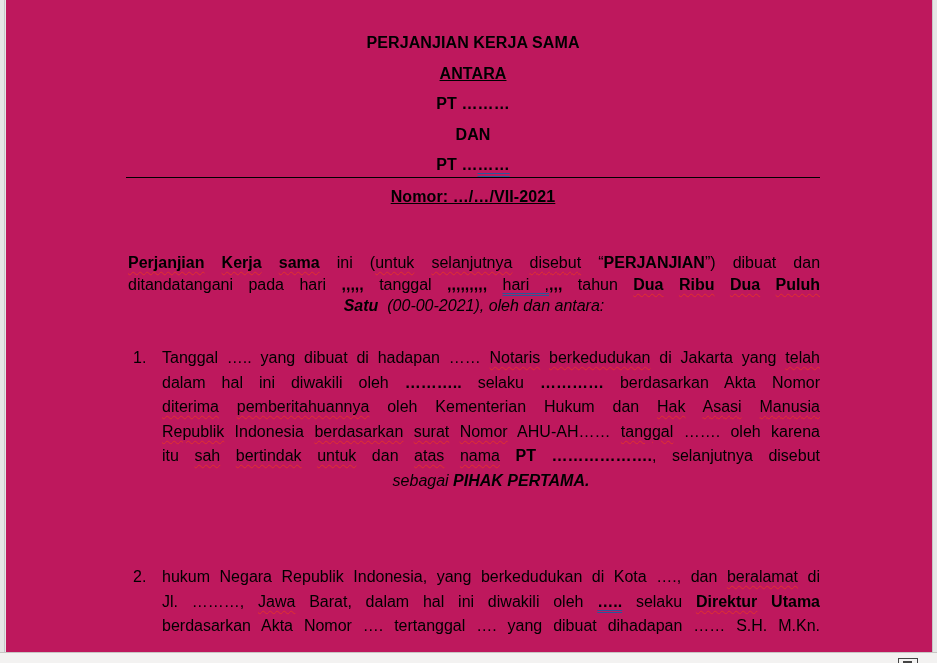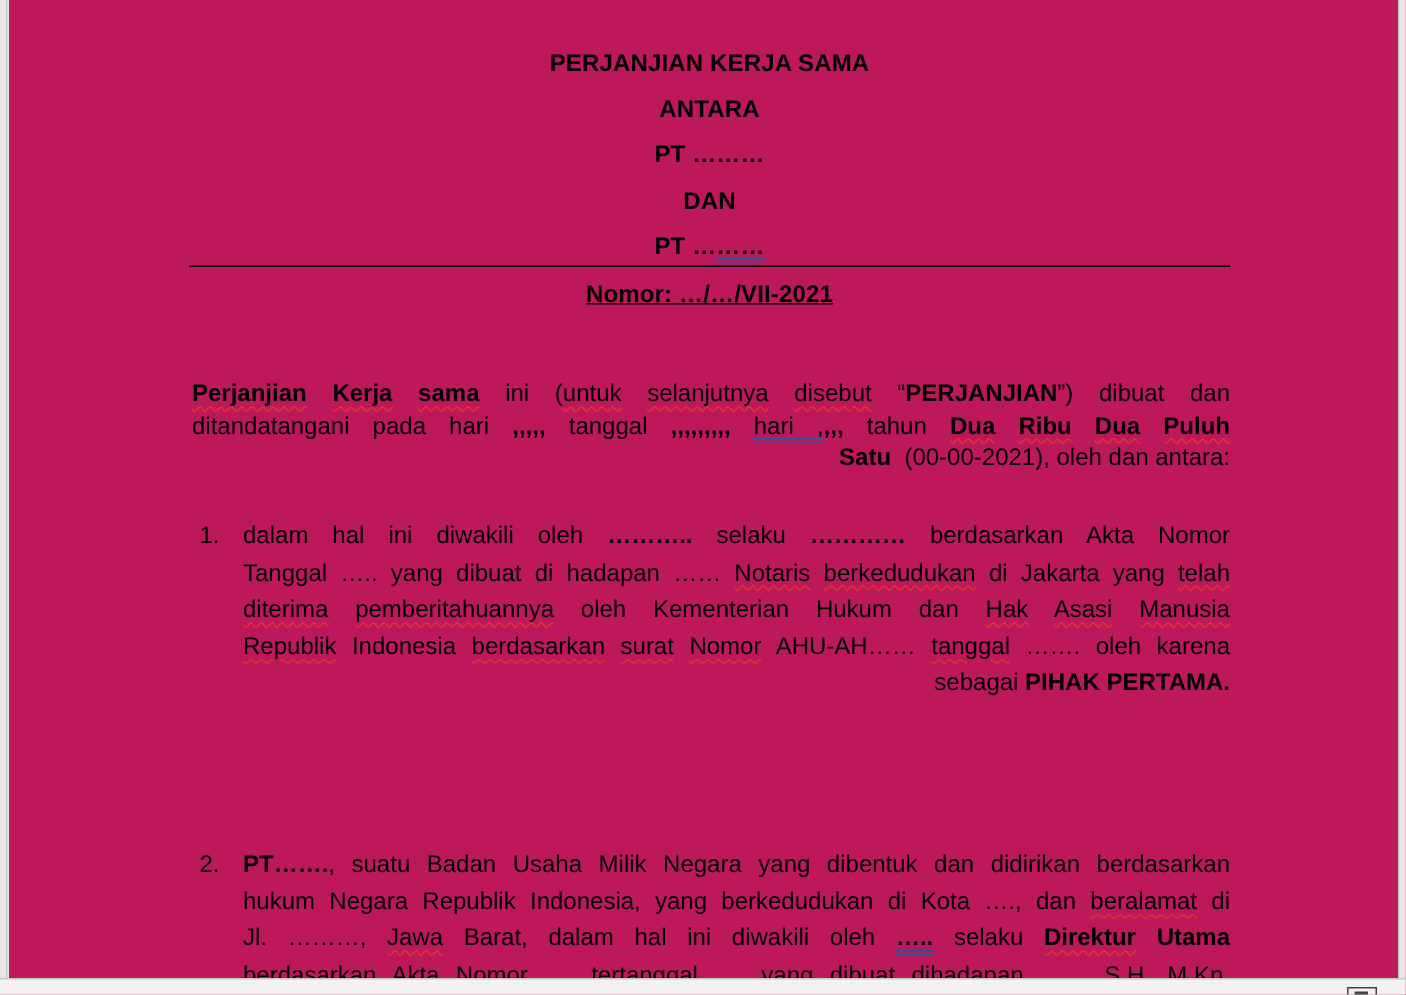--- a/index.html
+++ b/index.html
@@ -17,68 +17,68 @@
     .content { position: absolute; left: 120px; top: 0; width: 694px; }
 
     .title-line { position: absolute; width: 694px; text-align: center; font-weight: bold; font-size: 16px; letter-spacing: 0.1px; }
     .hr { position: absolute; left: 0; top: 177px; width: 694px; height: 0; border-top: 1.5px solid #000; }
 
     .wavy { text-decoration: underline wavy #e0302d; text-decoration-thickness: 1px; text-underline-offset: 3px; }
     .blue-ul { text-decoration: underline double #2b579a; text-underline-offset: 3px; }
 
     .para { position: absolute; font-size: 16px; line-height: 21px; text-align: justify; }
     .justify-line { display: block; text-align: justify; text-align-last: justify; white-space: nowrap; height: 24.5px; line-height: 24.5px; }
-    .last-line { display: block; text-align: right; white-space: nowrap; height: 24.5px; line-height: 24.5px; }
+    .last-line { display: block; text-align: center; white-space: nowrap; height: 24.5px; line-height: 24.5px; font-style: italic; }
 
     .intro .justify-line, .intro .last-line { height: 21.5px; line-height: 21.5px; }
 
     .list-item { position: absolute; left: 0; width: 694px; font-size: 16px; }
     .list-num { position: absolute; left: 0; top: 0; width: 28px; line-height: 24.5px; }
     .list-body { position: absolute; left: 30px; top: 0; width: 664px; }
   </style>
 </head>
 <body>
 
 <div class="left-gutter"></div>
 <div class="right-gutter"></div>
 
 <div class="page">
   <div class="content">
 
     <div class="title-line" style="top:34px;">PERJANJIAN KERJA SAMA</div>
-    <div class="title-line" style="top:65px;">ANTARA</div>
+    <div class="title-line" style="top:65px;text-decoration:underline;">ANTARA</div>
     <div class="title-line" style="top:95px;">PT ………</div>
     <div class="title-line" style="top:126px;">DAN</div>
     <div class="title-line" style="top:156px;">
       <span>PT …</span><span class="blue-ul">……</span>
     </div>
     <div class="hr"></div>
     <div class="title-line" style="top:188px;text-decoration:underline;">Nomor:  …/…/VII-2021</div>
 
     <div class="para intro" style="left:2px; top:252px; width:692px;">
       <span class="justify-line"><b class="wavy">Perjanjian</b> <b class="wavy">Kerja</b> <b class="wavy">sama</b><span> ini (</span><span class="wavy">untuk</span><span> </span><span class="wavy">selanjutnya</span><span> </span><span class="wavy">disebut</span><span> “</span><b>PERJANJIAN</b><span>”) dibuat dan</span></span>
       <span class="justify-line"><span>ditandatangani pada hari </span><b>,,,,,</b><span> tanggal </span><b>,,,,,,,,,</b><span> </span><span class="blue-ul">hari ,</span><b>,,,</b><span> tahun </span><b class="wavy">Dua</b> <b class="wavy">Ribu</b> <b class="wavy">Dua</b> <b class="wavy">Puluh</b></span>
       <span class="last-line"><b>Satu</b><span style="white-space:pre">  (00-00-2021), oleh dan antara:</span></span>
     </div>
 
     <div class="list-item" style="top:346px;">
       <div class="list-num" style="left:7px;">1.</div>
       <div class="list-body" style="left:36px; width:658px;">
+        <span class="justify-line"><span>Tanggal ….. yang dibuat di hadapan …… </span><span class="wavy">Notaris</span><span> </span><span class="wavy">berkedudukan</span><span> di Jakarta yang </span><span class="wavy">telah</span></span>
         <span class="justify-line"><span>dalam hal ini diwakili oleh </span><b>………..</b><span> selaku </span><b>…………</b><span> berdasarkan Akta Nomor</span></span>
-        <span class="justify-line"><span>Tanggal ….. yang dibuat di hadapan …… </span><span class="wavy">Notaris</span><span> </span><span class="wavy">berkedudukan</span><span> di Jakarta yang </span><span class="wavy">telah</span></span>
         <span class="justify-line"><span class="wavy">diterima</span><span> </span><span class="wavy">pemberitahuannya</span><span> oleh Kementerian Hukum dan </span><span class="wavy">Hak</span><span> </span><span class="wavy">Asasi</span><span> </span><span class="wavy">Manusia</span></span>
         <span class="justify-line"><span class="wavy">Republik</span><span> Indonesia </span><span class="wavy">berdasarkan</span><span> </span><span class="wavy">surat</span><span> </span><span class="wavy">Nomor</span><span> AHU-AH…… </span><span class="wavy">tanggal</span><span> ……. oleh karena</span></span>
+        <span class="justify-line"><span>itu </span><span class="wavy">sah</span><span> </span><span class="wavy">bertindak</span><span> </span><span class="wavy">untuk</span><span> dan </span><span class="wavy">atas</span><span> </span><span class="wavy">nama</span><span> </span><b>PT ……………….</b><span>, selanjutnya disebut</span></span>
         <span class="last-line"><span>sebagai </span><b>PIHAK PERTAMA.</b></span>
       </div>
     </div>
 
     <div class="list-item" style="top:565px;">
       <div class="list-num" style="left:7px;">2.</div>
       <div class="list-body" style="left:36px; width:658px;">
-        <span class="justify-line"><b>PT…….</b><span>, suatu Badan Usaha Milik Negara yang dibentuk dan didirikan berdasarkan</span></span>
         <span class="justify-line"><span>hukum Negara Republik Indonesia, yang berkedudukan di Kota …., dan </span><span class="wavy">beralamat</span><span> di</span></span>
         <span class="justify-line"><span>Jl. ………, </span><span class="wavy">Jawa</span><span> Barat, dalam hal ini diwakili oleh </span><b class="blue-ul">…..</b><span> selaku </span><b class="wavy">Direktur</b><span> </span><b>Utama</b></span>
         <span class="justify-line"><span>berdasarkan Akta Nomor …. tertanggal …. yang dibuat dihadapan …… S.H. M.Kn.</span></span>
       </div>
     </div>
 
   </div>
 </div>
 
 <div class="status-bar">

